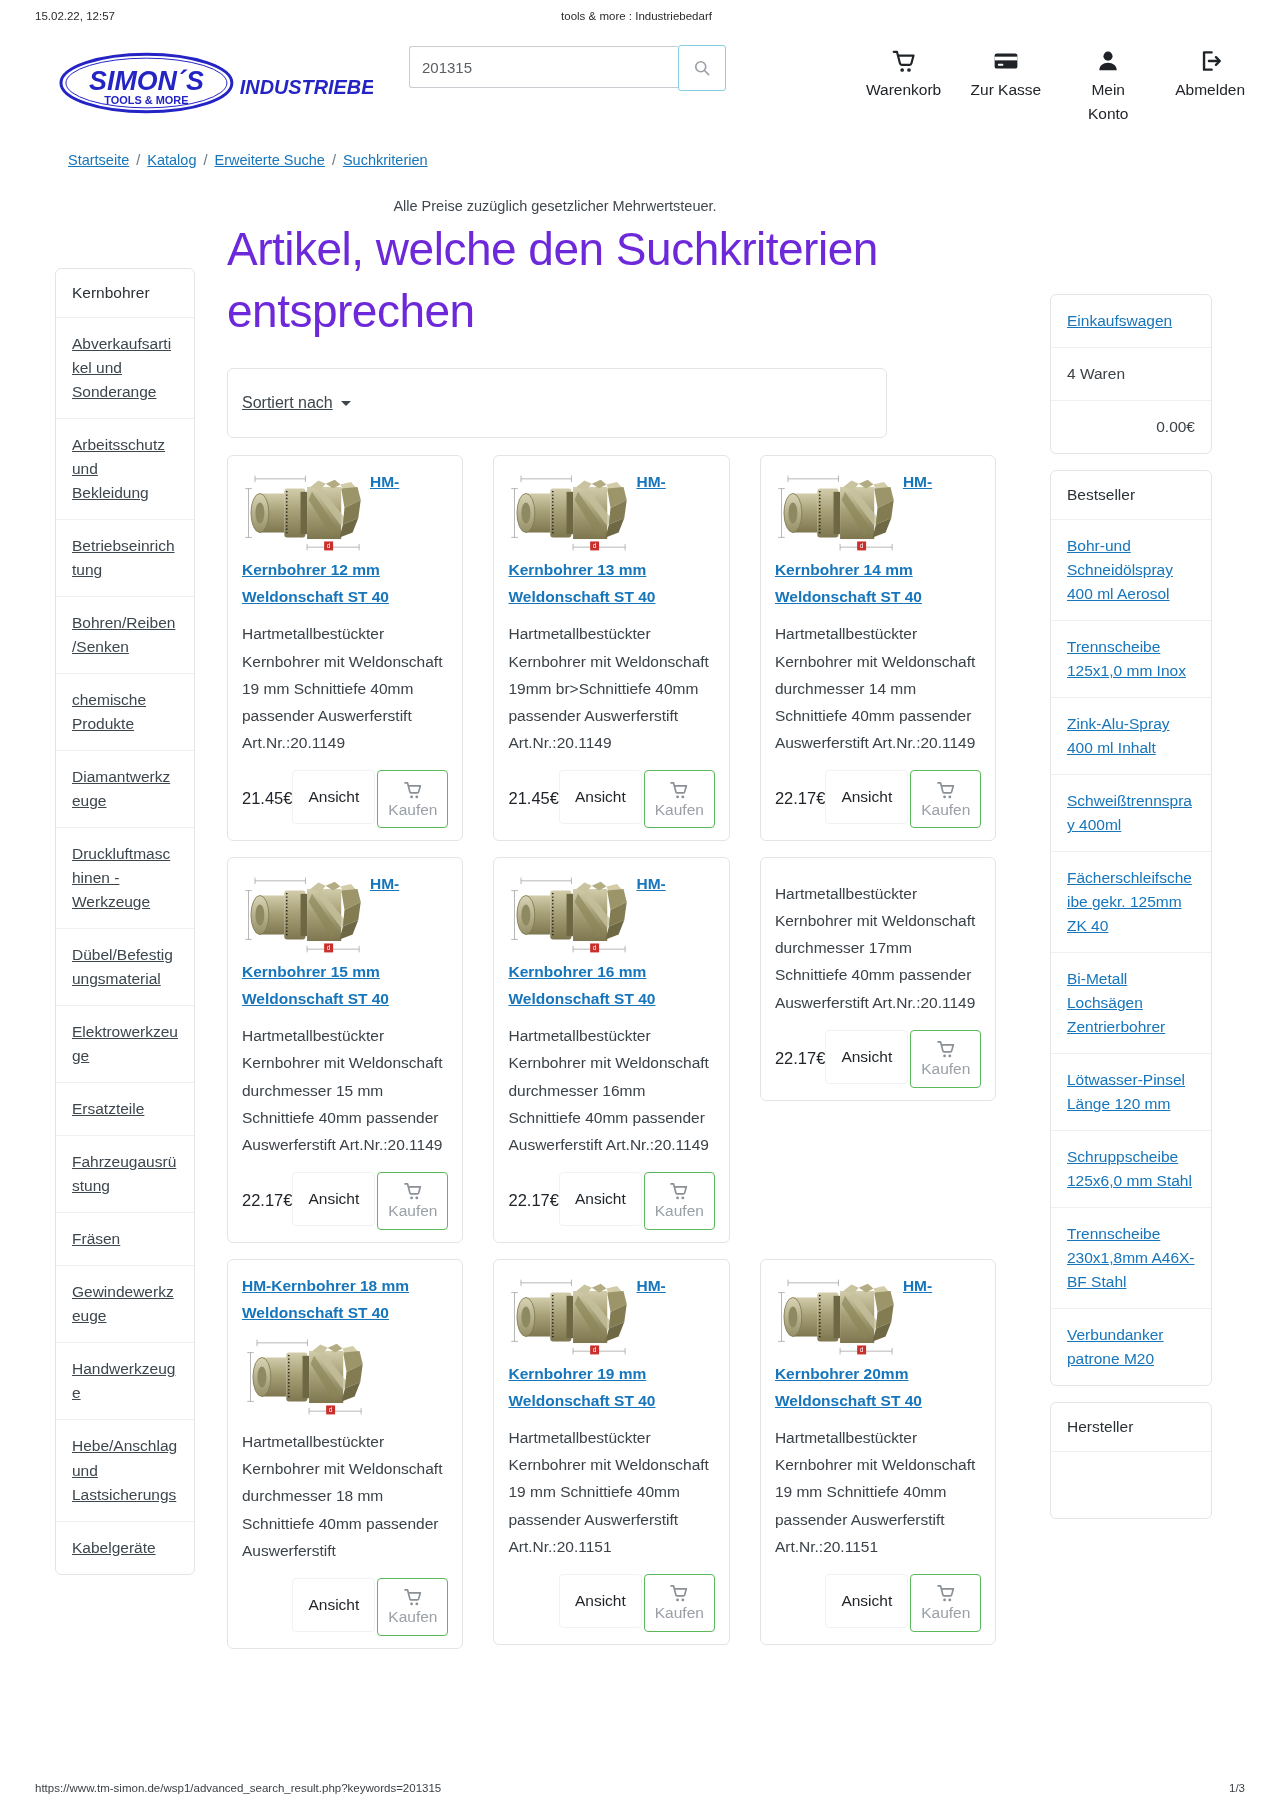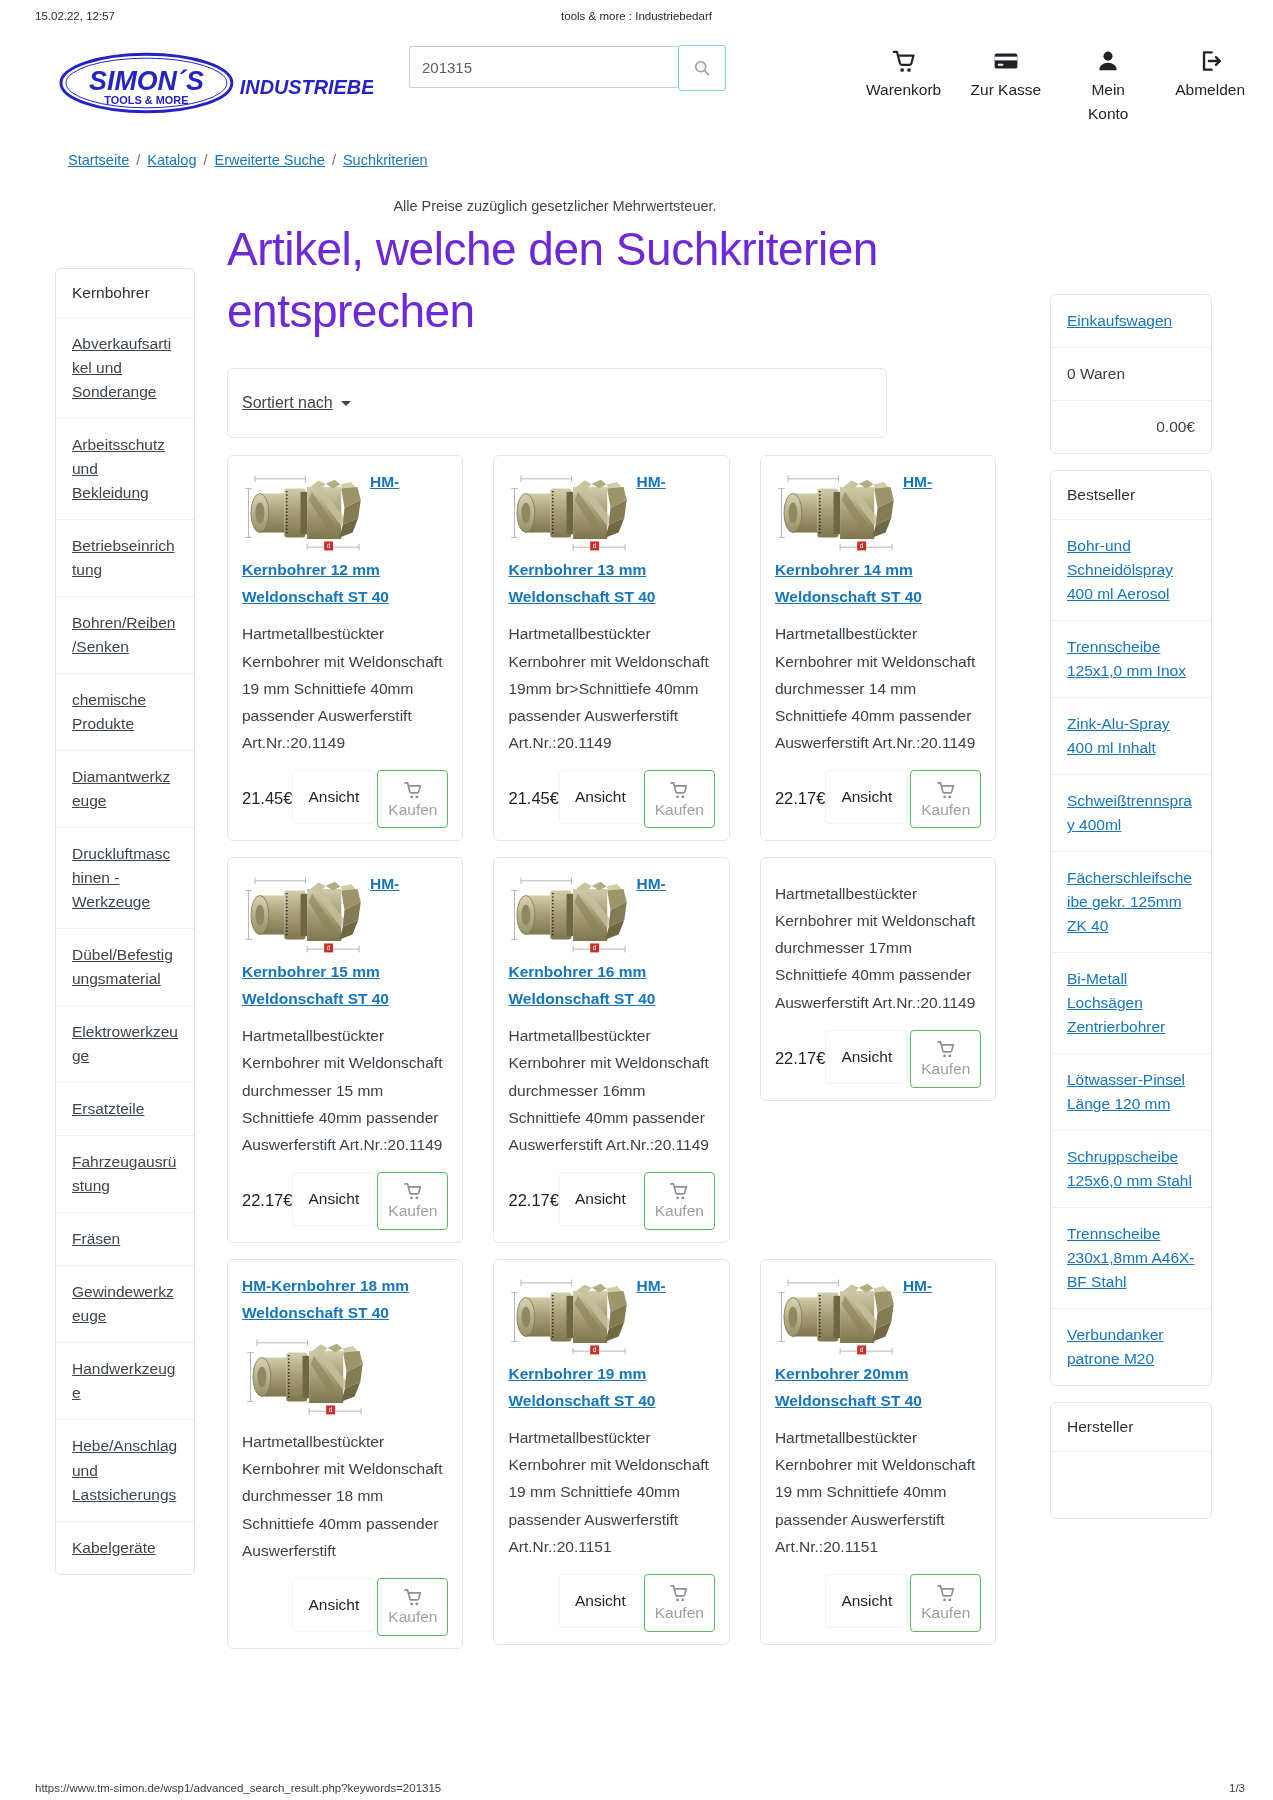--- a/index.html
+++ b/index.html
@@ -451,21 +451,21 @@
           </div>
         </div>
       </div>
 
     </div>
   </div>
 
   <div class="side-right">
     <div class="panel" style="margin-bottom:16px">
       <div class="panel-row"><a>Einkaufswagen</a></div>
-      <div class="panel-row">0 Waren</div>
+      <div class="panel-row">4 Waren</div>
       <div class="panel-row row-right">0.00€</div>
     </div>
 
     <div class="panel" style="margin-bottom:16px">
       <div class="panel-head">Bestseller</div>
       <div class="panel-row"><a>Bohr-und Schneidölspray 400 ml Aerosol</a></div>
       <div class="panel-row"><a>Trennscheibe 125x1,0 mm Inox</a></div>
       <div class="panel-row"><a>Zink-Alu-Spray 400 ml Inhalt</a></div>
       <div class="panel-row"><a>Schweißtrennspray 400ml</a></div>
       <div class="panel-row"><a>Fächerschleifscheibe gekr. 125mm ZK 40</a></div>

